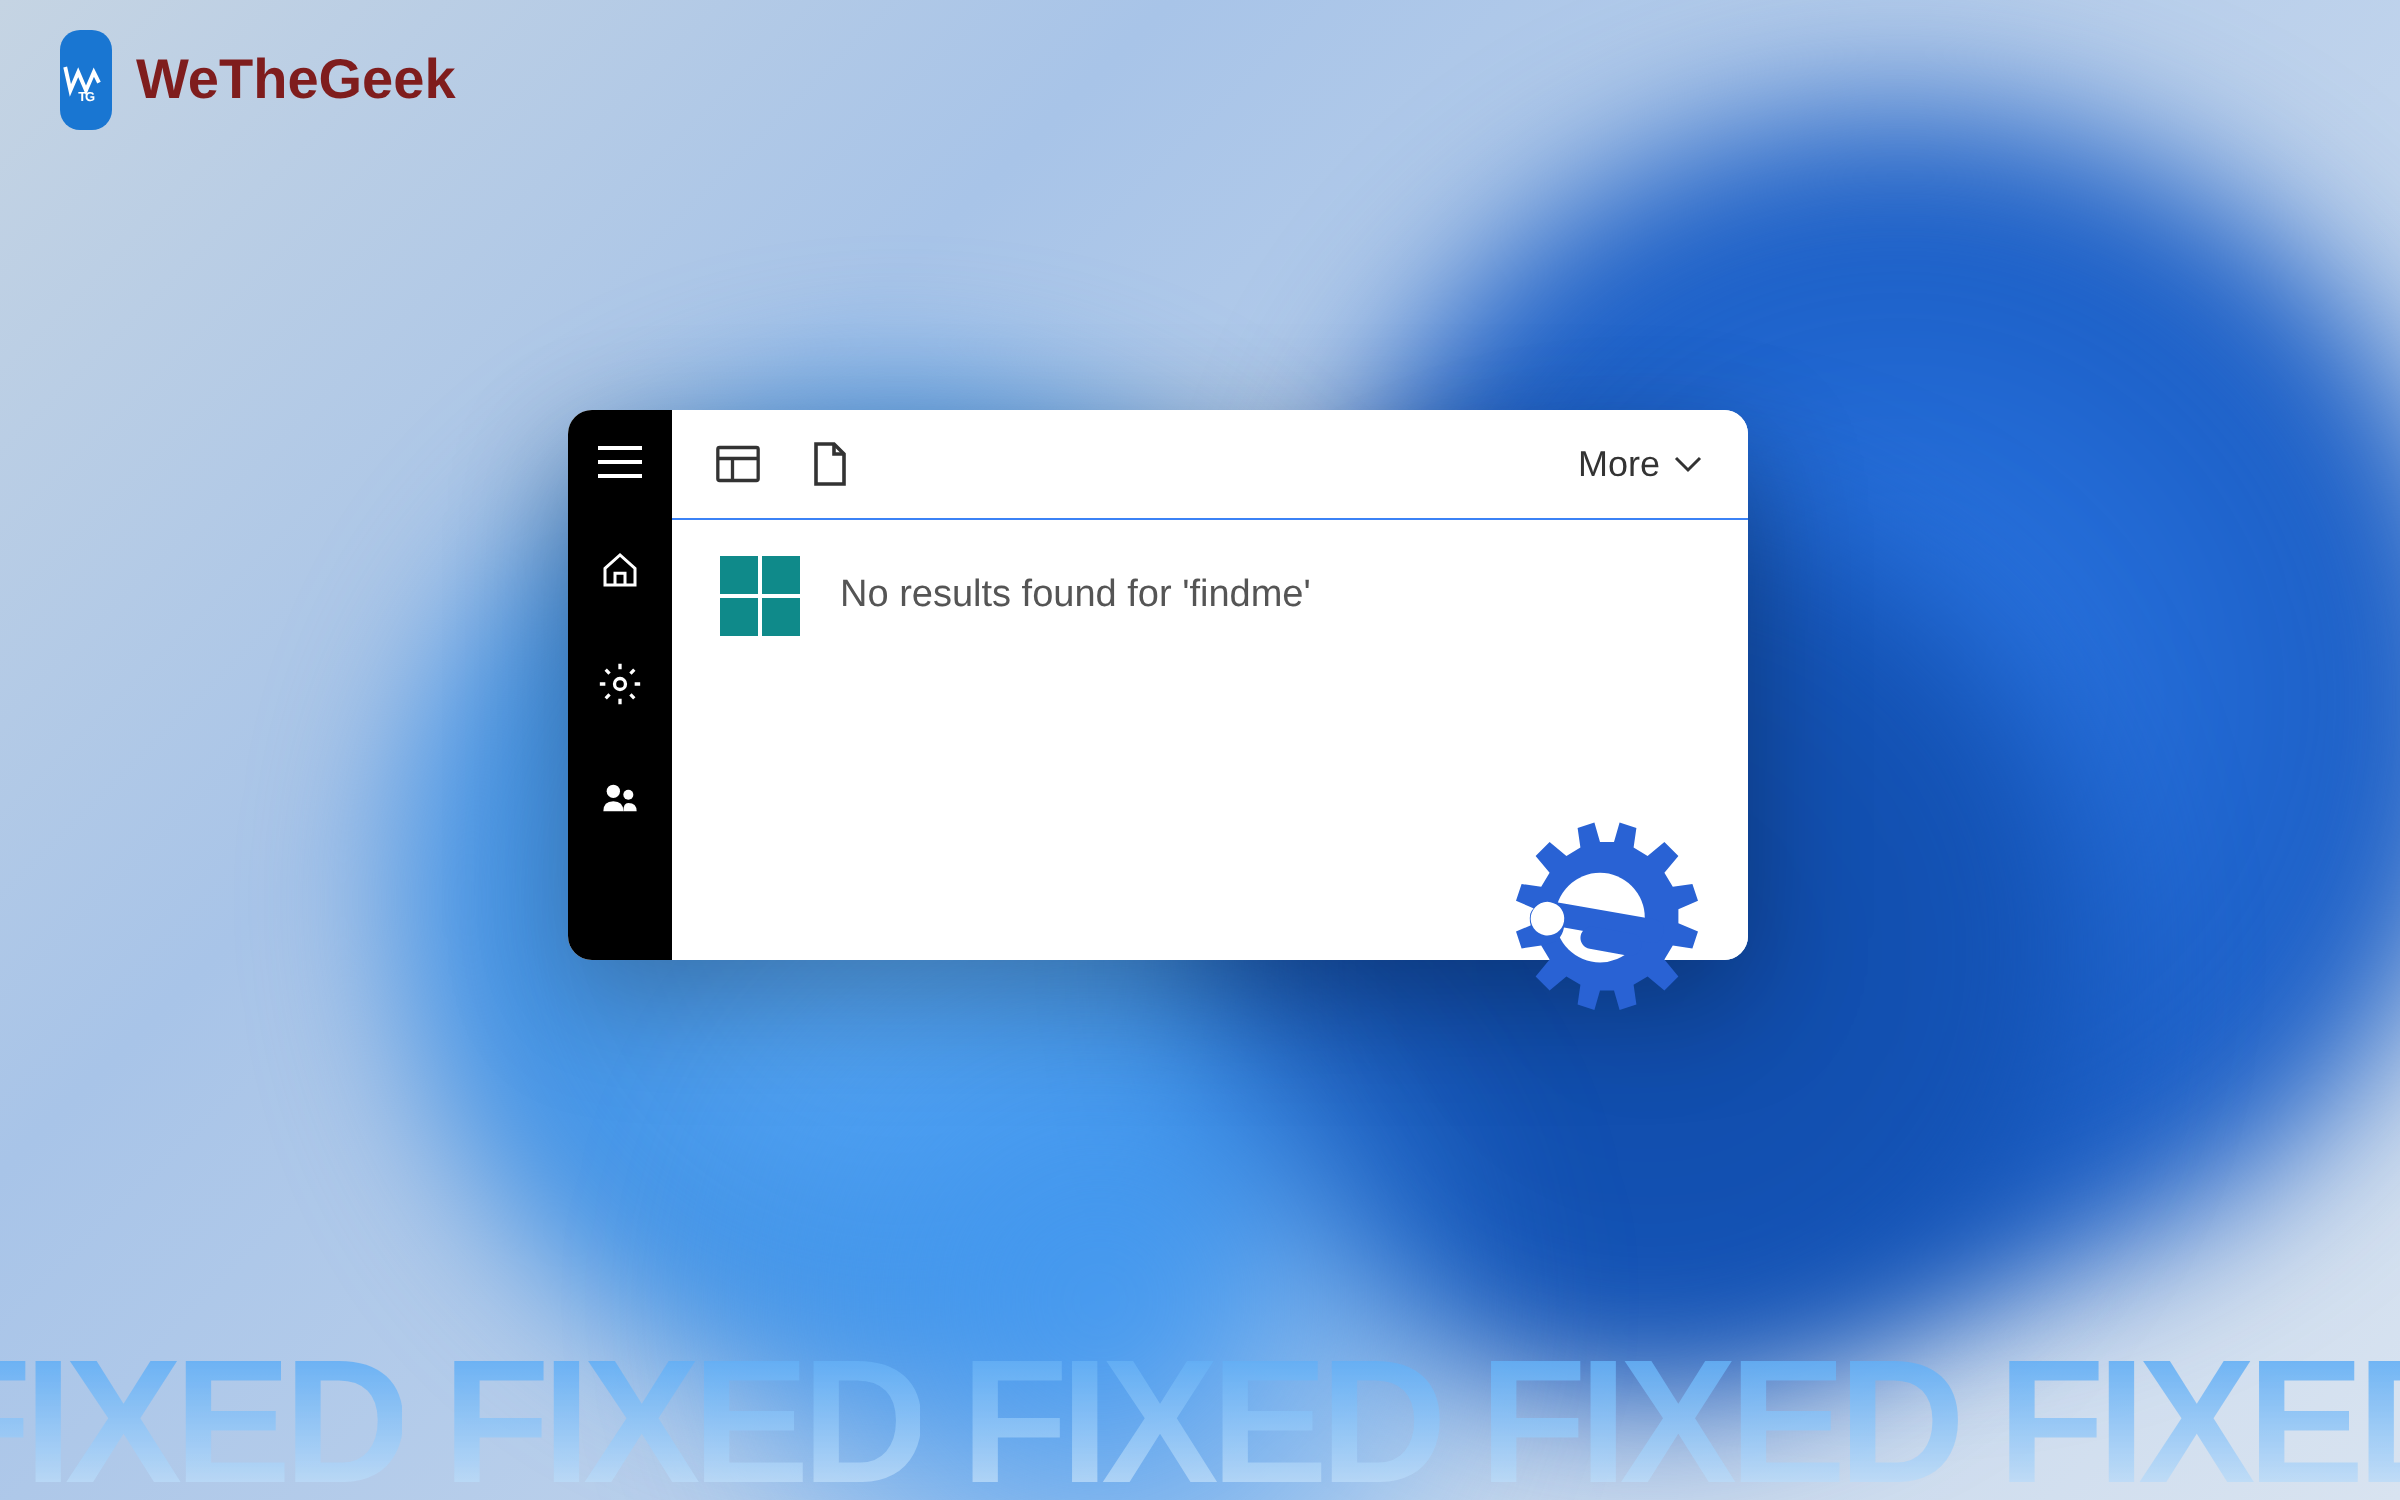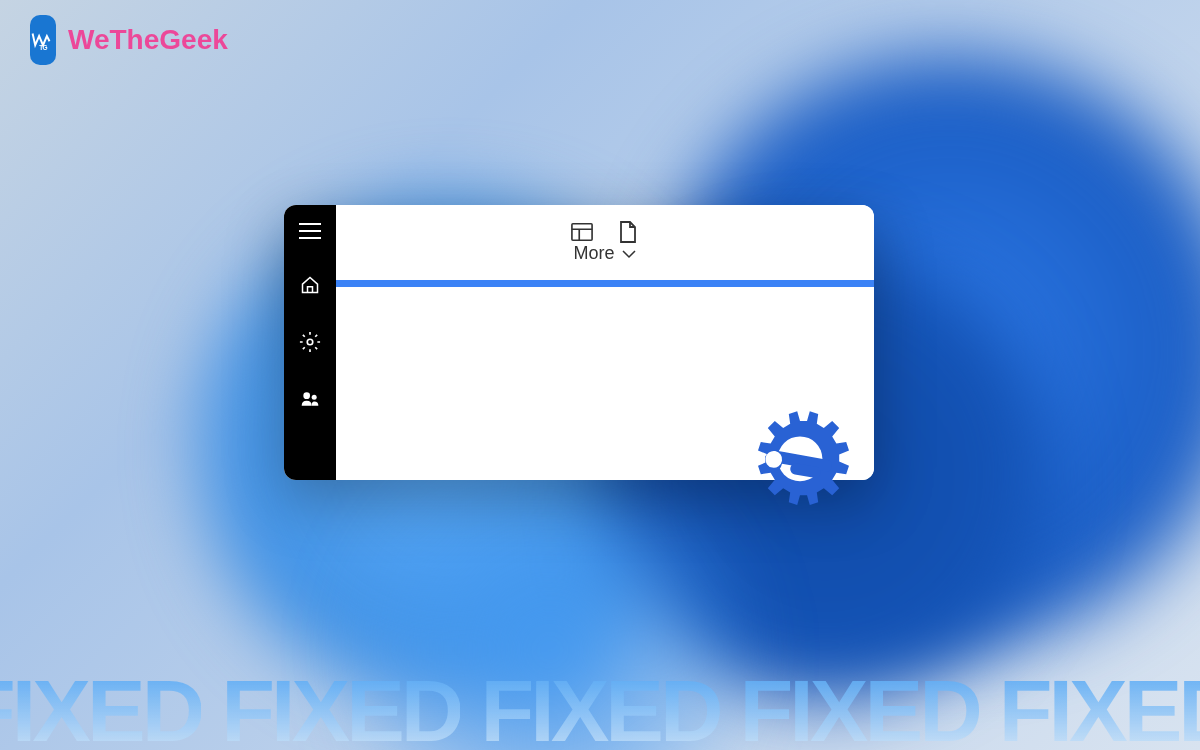--- a/index.html
+++ b/index.html
@@ -55,21 +55,21 @@
       display: flex;
       align-items: center;
       justify-content: center;
       color: white;
       font-weight: bold;
       font-size: 13px;
       letter-spacing: -1px;
     }
     
     .logo-text {
-      color: #ec4899;
+      color: #7f1d1d;
       font-size: 28px;
       font-weight: 600;
     }
     
     .search-panel {
       position: absolute;
       top: 205px;
       left: 284px;
       width: 590px;
       height: 275px;
@@ -117,22 +117,21 @@
     .main-area {
       flex: 1;
       background: white;
     }
     
     .top-bar {
       display: flex;
       align-items: center;
       justify-content: space-between;
       padding: 16px 22px;
-      border-bottom: 7px solid #3b82f6;
-      flex-direction: column;
+      border-bottom: 1px solid #3b82f6;
     }
     
     .top-icons {
       display: flex;
       gap: 24px;
       align-items: center;
     }
     
     .top-icon {
       width: 22px;
@@ -291,20 +290,29 @@
       </div>
       <div class="more-btn">
         <span>More</span>
         <svg class="chevron-down" viewBox="0 0 16 10" fill="none" stroke="#333" stroke-width="1.5">
           <path d="M2 2 L8 8 L14 2"></path>
         </svg>
       </div>
     </div>
 
     <div class="content-area">
+      <div class="result-row">
+        <div class="windows-logo">
+          <div></div>
+            <div></div>
+            <div></div>
+            <div></div>
+        </div>
+        <div class="result-text">No results found for 'findme'</div>
+      </div>
     </div>
   </div>
 </div>
 
 <div class="fix-badge">
   <svg width="140" height="140" viewBox="0 0 100 100">
     <g fill="#2962d4">
       <path d="M50 15 L55 15 L57 8 L63 10 L62 17 L67 20 L73 15 L78 20 L73 26 L76 31 L83 30 L85 36 L78 39 L78 44 L85 47 L83 53 L76 52 L73 57 L78 63 L73 68 L67 63 L62 66 L63 73 L57 75 L55 68 L50 68 L48 75 L42 73 L43 66 L38 63 L32 68 L27 63 L32 57 L29 52 L22 53 L20 47 L27 44 L27 39 L20 36 L22 30 L29 31 L32 26 L27 20 L32 15 L38 20 L43 17 L42 10 L48 8 Z"></path>
       <circle cx="50" cy="42" r="16" fill="white"></circle>
     </g>

